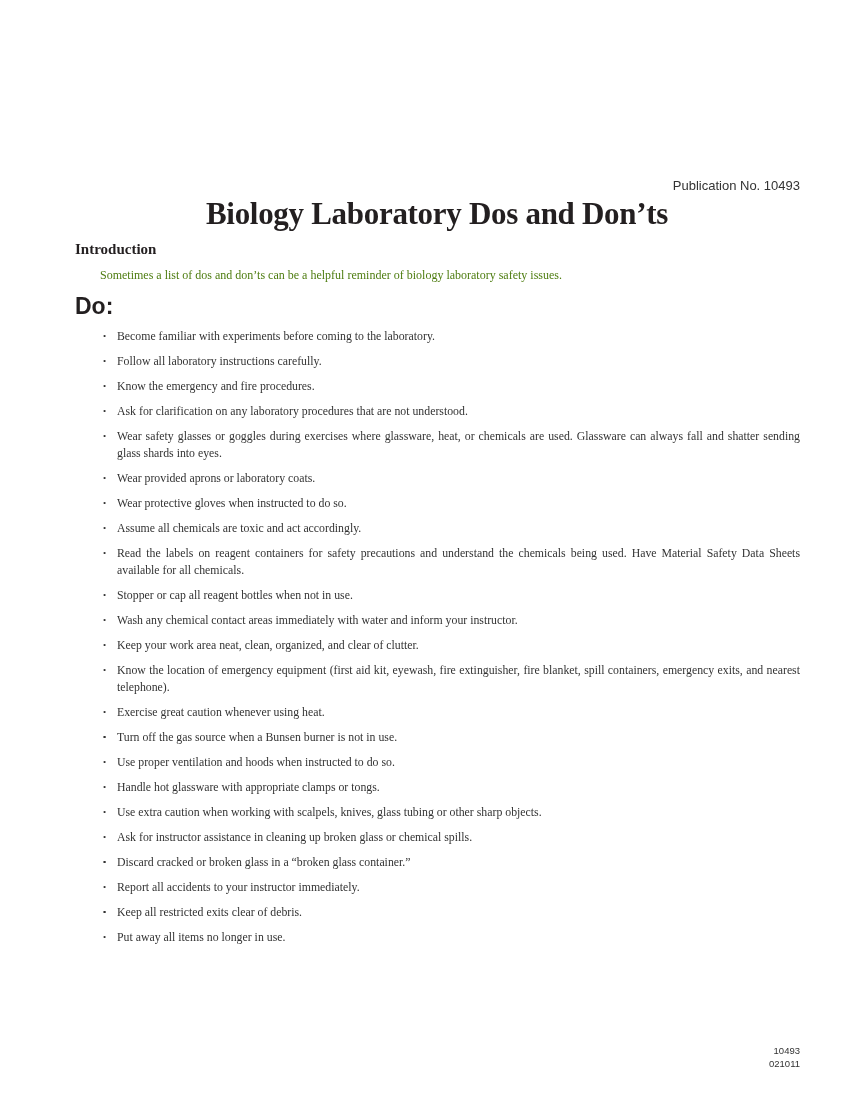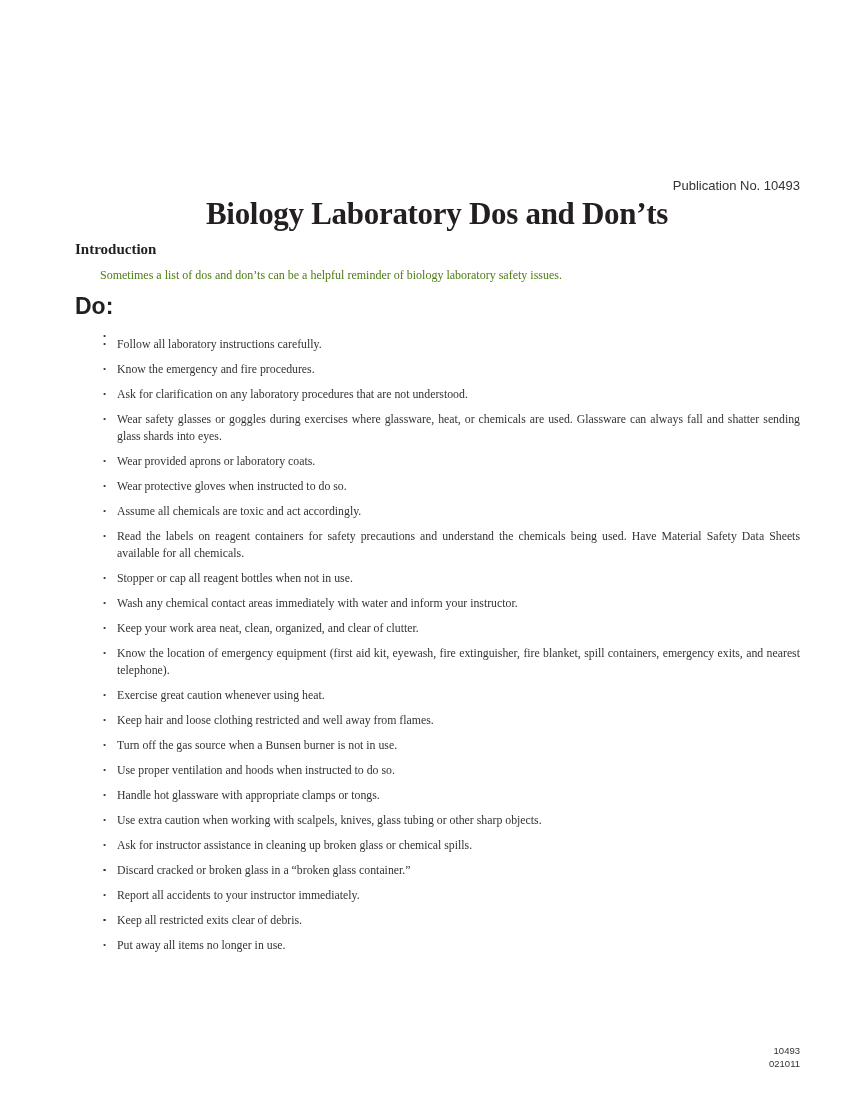--- a/index.html
+++ b/index.html
@@ -18,35 +18,35 @@
 </head>
 <body>
 
 <div class="page">
   <div class="pubno">Publication No. 10493</div>
   <h1 class="title" style="margin:0;">Biology Laboratory Dos and Don’ts</h1>
   <div class="intro-heading">Introduction</div>
   <div class="intro-text">Sometimes a list of dos and don’ts can be a helpful reminder of biology laboratory safety issues.</div>
   <div class="do-heading">Do:</div>
   <ul class="list" id="do-list">
-      <li><span class="bullet">•</span></li>
+      <li><span class="bullet">•</span><span>Become familiar with experiments before coming to the laboratory.</span></li>
       <li><span class="bullet">•</span><span>Follow all laboratory instructions carefully.</span></li>
       <li><span class="bullet">•</span><span>Know the emergency and fire procedures.</span></li>
       <li><span class="bullet">•</span><span>Ask for clarification on any laboratory procedures that are not understood.</span></li>
       <li><span class="bullet">•</span><span>Wear safety glasses or goggles during exercises where glassware, heat, or chemicals are used. Glassware can always fall and shatter sending glass shards into eyes.</span></li>
       <li><span class="bullet">•</span><span>Wear provided aprons or laboratory coats.</span></li>
       <li><span class="bullet">•</span><span>Wear protective gloves when instructed to do so.</span></li>
       <li><span class="bullet">•</span><span>Assume all chemicals are toxic and act accordingly.</span></li>
       <li><span class="bullet">•</span><span>Read the labels on reagent containers for safety precautions and understand the chemicals being used. Have Material Safety Data Sheets available for all chemicals.</span></li>
       <li><span class="bullet">•</span><span>Stopper or cap all reagent bottles when not in use.</span></li>
       <li><span class="bullet">•</span><span>Wash any chemical contact areas immediately with water and inform your instructor.</span></li>
       <li><span class="bullet">•</span><span>Keep your work area neat, clean, organized, and clear of clutter.</span></li>
       <li><span class="bullet">•</span><span>Know the location of emergency equipment (first aid kit, eyewash, fire extinguisher, fire blanket, spill containers, emergency exits, and nearest telephone).</span></li>
       <li><span class="bullet">•</span><span>Exercise great caution whenever using heat.</span></li>
-      <li><span class="bullet">•</span><span>Keep hair and loose clothing restricted and well away from flames.</span></li>
+      <li><span class="bullet">•</span></li>
       <li><span class="bullet">•</span><span>Turn off the gas source when a Bunsen burner is not in use.</span></li>
       <li><span class="bullet">•</span><span>Use proper ventilation and hoods when instructed to do so.</span></li>
       <li><span class="bullet">•</span><span>Handle hot glassware with appropriate clamps or tongs.</span></li>
       <li><span class="bullet">•</span><span>Use extra caution when working with scalpels, knives, glass tubing or other sharp objects.</span></li>
       <li><span class="bullet">•</span><span>Ask for instructor assistance in cleaning up broken glass or chemical spills.</span></li>
       <li><span class="bullet">•</span></li>
       <li><span class="bullet">•</span><span>Discard cracked or broken glass in a “broken glass container.”</span></li>
       <li><span class="bullet">•</span><span>Report all accidents to your instructor immediately.</span></li>
       <li><span class="bullet">•</span></li>
       <li><span class="bullet">•</span><span>Keep all restricted exits clear of debris.</span></li>

